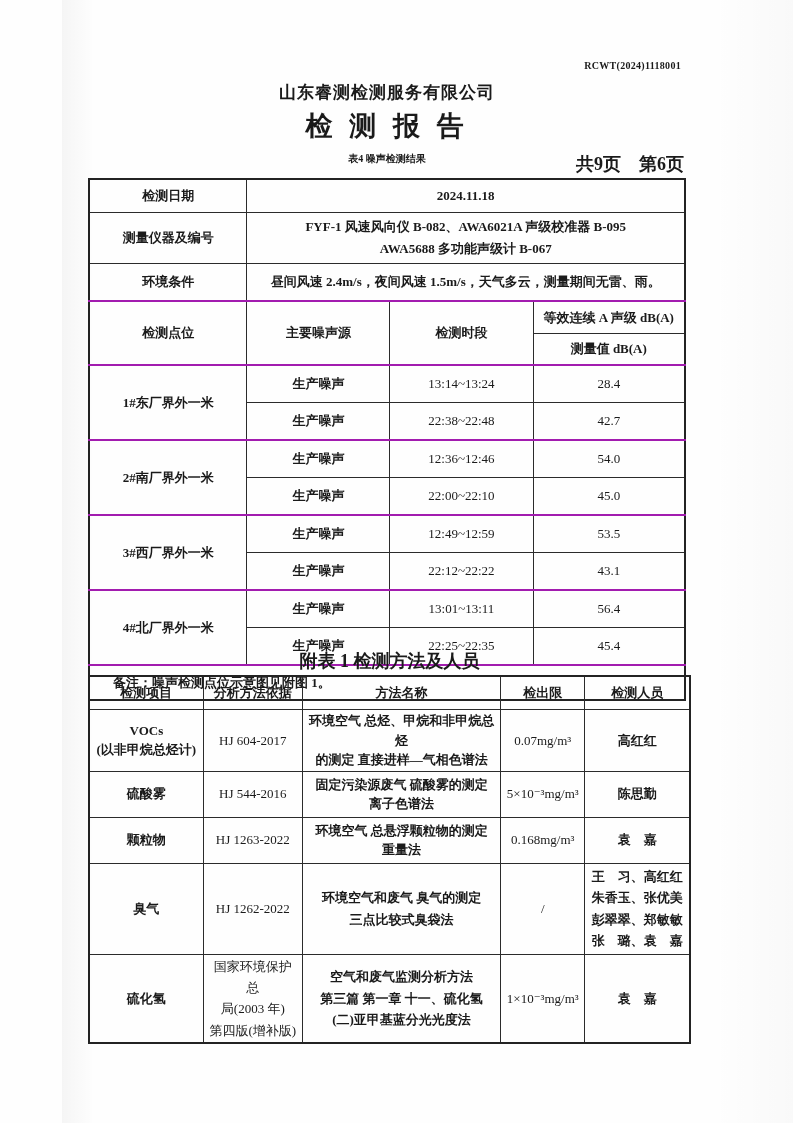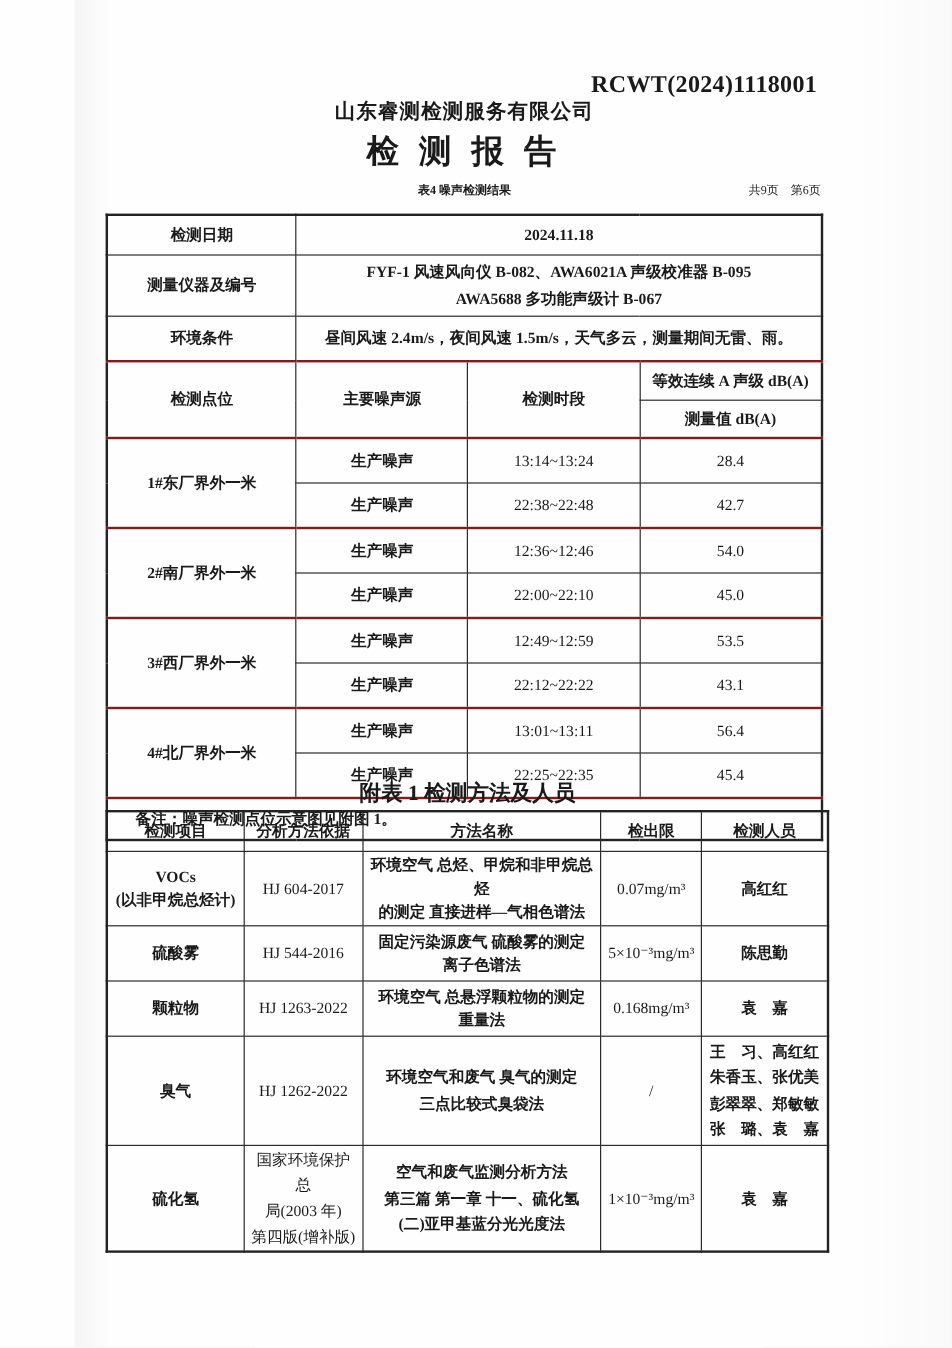--- a/index.html
+++ b/index.html
@@ -30,21 +30,21 @@
     position: absolute;
     right: 0; top: 0;
     width: 80px; height: 100%;
     background: linear-gradient(to left, rgba(0,0,0,0.018), rgba(0,0,0,0));
     pointer-events: none;
   }
 
   .doc-number {
     position: absolute;
     top: 60px; right: 112px;
-    font-size: 20px;
+    font-size: 10px;
     font-weight: 600;
     letter-spacing: 0.3px;
   }
   .company {
     position: absolute;
     top: 81px; left: 88px; width: 598px;
     text-align: center;
     font-size: 17px;
     font-weight: bold;
     letter-spacing: 1px;
@@ -63,22 +63,22 @@
   }
   .t4-caption {
     display: block;
     text-align: center;
     font-size: 10px;
     font-weight: bold;
   }
   .page-info {
     position: absolute;
     top: 0; right: 2px;
-    font-size: 10px;
-    font-weight: normal;
+    font-size: 18px;
+    font-weight: bold;
   }
   .methods-caption {
     position: absolute;
     top: 649px; left: 88px; width: 603px;
     text-align: center;
     font-size: 18px;
     font-weight: bold;
   }
 
   table.tbl {
@@ -94,21 +94,21 @@
     border: 1px solid #2b2b2b;
     text-align: center;
     vertical-align: middle;
     font-size: 13px;
     line-height: 1.5;
     padding: 1px 4px;
     overflow: hidden;
   }
   .b   { font-weight: bold; }
   .pre { white-space: pre-line; }
-  tr.sep > td { border-top: 2px solid #7f1d1d; }
+  tr.sep > td { border-top: 2px solid #a21caf; }
 
   
   tr.ri1 > td { height: 30px; }
   tr.ri2 > td { height: 48px; line-height: 1.7; }
   tr.ri3 > td { height: 34px; }
   tr.hd1 > td { height: 29px; }
   tr.hd2 > td { height: 28px; }
   tr.dr  > td { height: 34px; }
   tr.rem > td { height: 31px; text-align: left; padding-left: 23px; }
 

